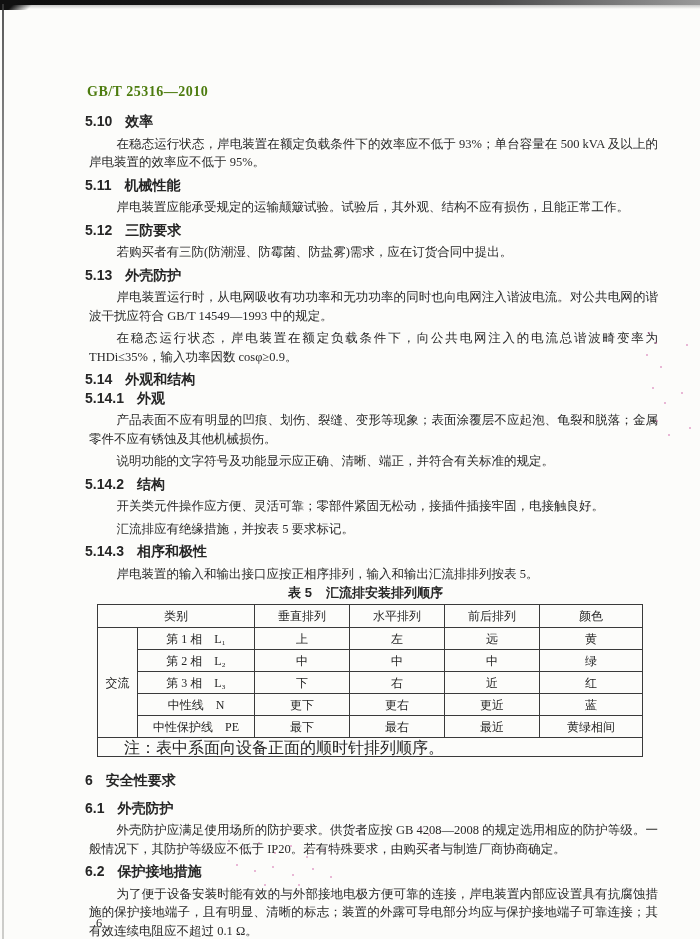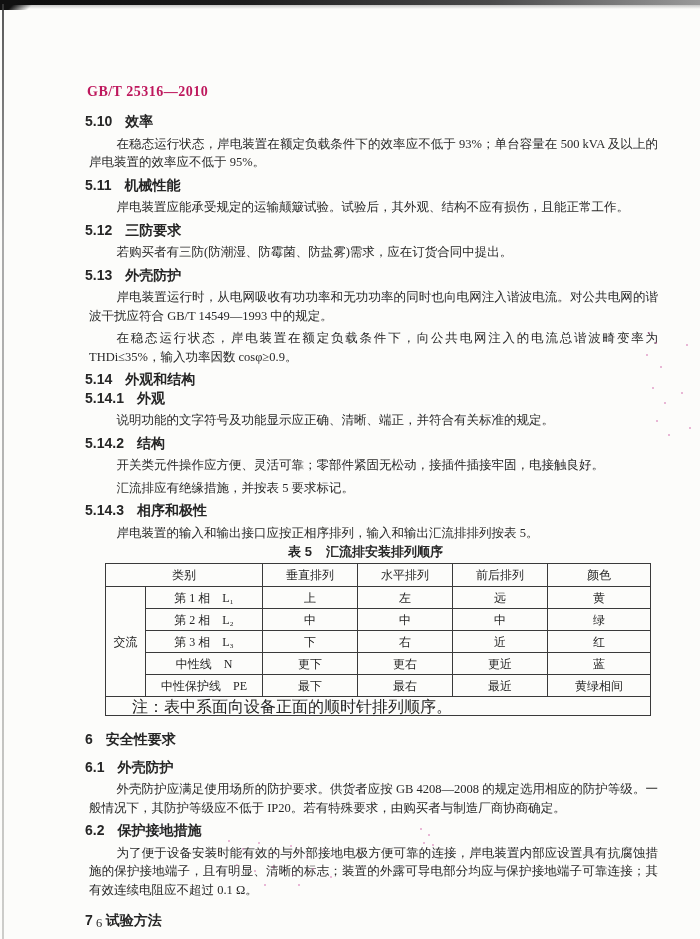--- a/index.html
+++ b/index.html
@@ -24,21 +24,21 @@
   }
   .scan-left-edge{
     position:absolute;top:4px;left:2px;width:2px;height:935px;
     background:linear-gradient(#3a3a3a,#9a9a9a 25%,#b5b5b2 70%,#c5c5c2);
     opacity:.85;
   }
   
   .doc-code{
     position:absolute;left:87px;top:84px;
     font-family:"Liberation Serif","DejaVu Serif",serif;
-    font-weight:bold;font-size:14px;letter-spacing:.5px;color:#be185d;
+    font-weight:bold;font-size:14px;letter-spacing:.5px;color:#4d7c0f;
   }
   .page-number{
     position:absolute;left:96px;top:916px;font-size:12.5px;color:#2c2c2c;
   }
   
   .content{
     position:absolute;left:85px;top:112px;width:577px;
     font-size:12.5px;line-height:18.5px;text-align:justify;
   }
   .sec-head{
@@ -51,21 +51,21 @@
   p.para{margin:4px;text-indent:2.2em;color:#282828;}
   
   .tbl-caption{
     margin:-2px 0 0 8px;width:545px;text-align:center;
     font-family:"Liberation Sans","DejaVu Sans",sans-serif;
     font-weight:bold;font-size:13px;line-height:16px;
   }
   .tbl-caption .cap-label{margin-right:14px;}
   table.busbar{
     border-collapse:collapse;table-layout:fixed;
-    margin:3px 0 0 20px;width:545px;
+    margin:3px 0 0 12px;width:545px;
     font-size:12px;text-align:center;color:#242424;font-family:Liberation Serif, serif;
   }
   table.busbar th,table.busbar td{
     border:1px solid #3a3a3a;padding:0;line-height:20px;height:21px;
     font-weight:normal;overflow:hidden;white-space:nowrap;
   }
   table.busbar th{height:22px;line-height:21px;}
   table.busbar td.note-cell{
     text-align:left;padding-left:26px;font-size:16px;line-height:17px;height:18px;
   }
@@ -139,20 +139,21 @@
         <span>5.14</span>
         <span>外观和结构</span>
       </div>
     </div>
 
     <div class="sec">
       <div class="sec-head">
         <span>5.14.1</span>
         <span>外观</span>
       </div>
+      <p class="para">产品表面不应有明显的凹痕、划伤、裂缝、变形等现象；表面涂覆层不应起泡、龟裂和脱落；金属零件不应有锈蚀及其他机械损伤。</p>
       <p class="para">说明功能的文字符号及功能显示应正确、清晰、端正，并符合有关标准的规定。</p>
     </div>
 
     <div class="sec">
       <div class="sec-head">
         <span>5.14.2</span>
         <span>结构</span>
       </div>
       <p class="para">开关类元件操作应方便、灵活可靠；零部件紧固无松动，接插件插接牢固，电接触良好。</p>
       <p class="para">汇流排应有绝缘措施，并按表 5 要求标记。</p>

